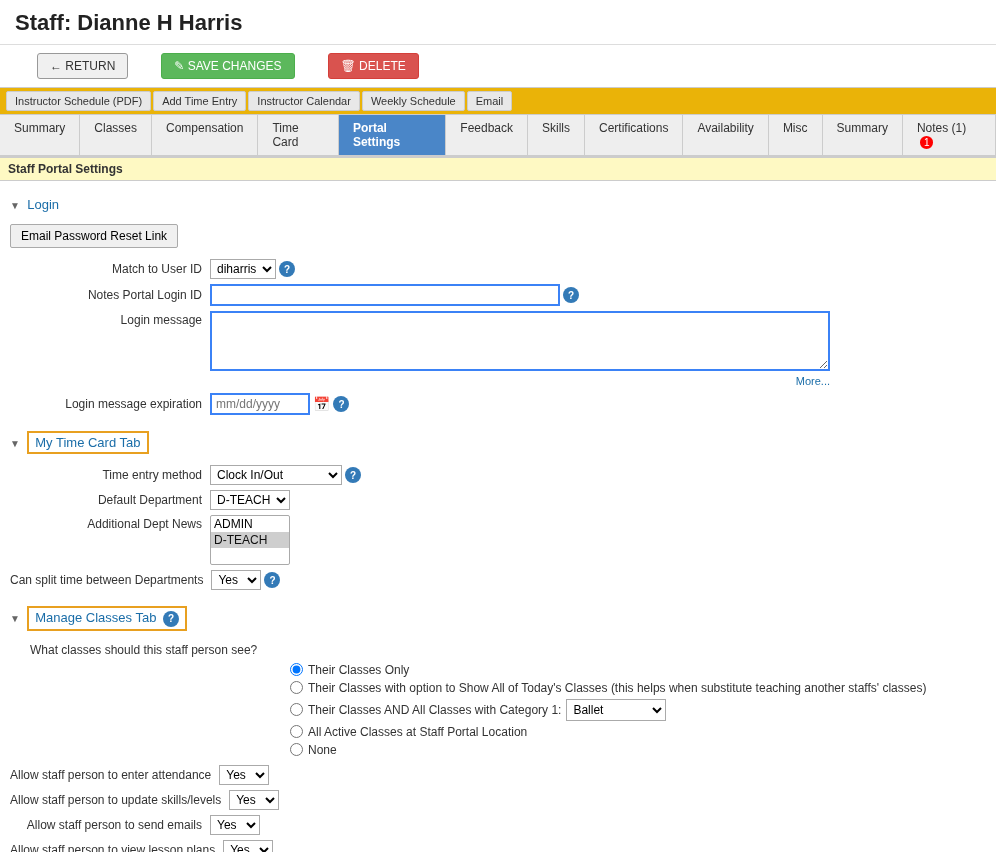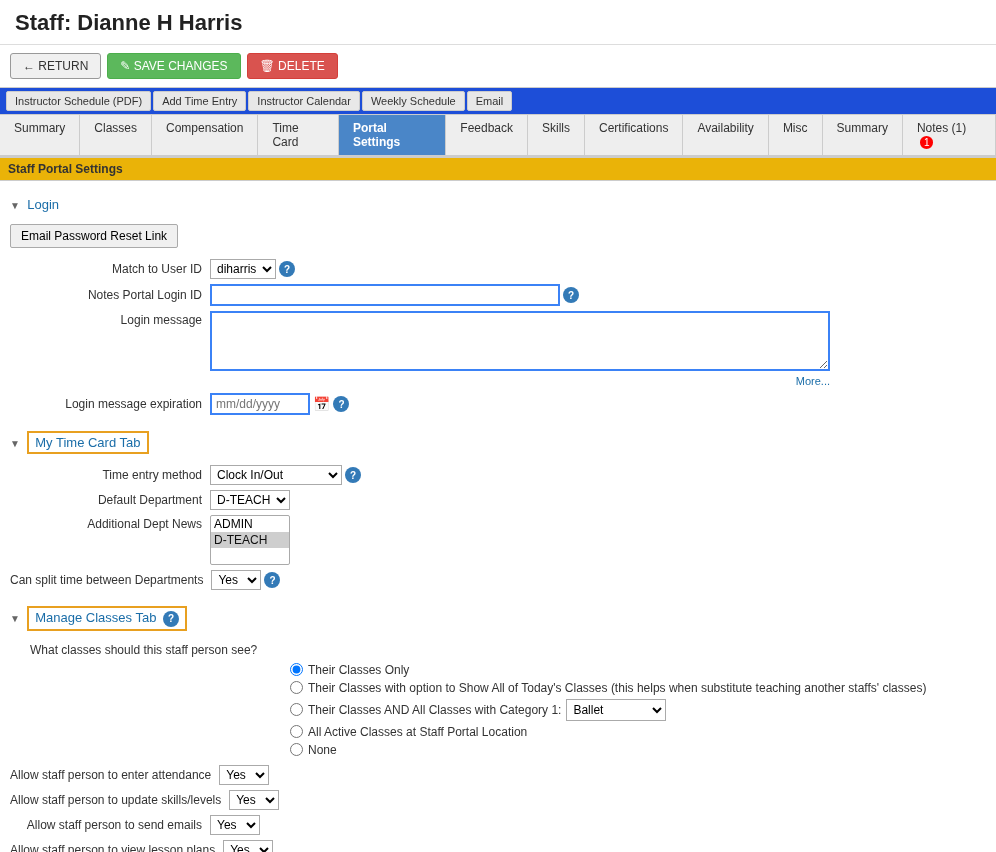--- a/index.html
+++ b/index.html
@@ -3,35 +3,35 @@
   <meta charset="utf-8">
   <style>
     * { box-sizing: border-box; margin: 0; padding: 0; }
     body { font-family: Arial, sans-serif; font-size: 12px; background: #fff; color: #333; width: 996px; }
     
     .page-header { padding: 10px 15px 8px; border-bottom: 1px solid #ddd; }
     .page-title { font-size: 22px; font-weight: bold; color: #222; }
     
     .toolbar { padding: 8px 10px; display: flex; gap: 6px; align-items: center; border-bottom: 1px solid #ccc; }
     
-    .btn { display: inline-flex; align-items: center; gap: 4px; padding: 5px 12px; font-size: 12px; border: 1px solid; border-radius: 3px; cursor: pointer; font-weight: normal; }
+    .btn { display: inline-flex; align-items: center; gap: 4px; padding: 5px 12px; font-size: 12px; border: 1px solid; border-radius: 3px; cursor: pointer; font-weight: normal; margin-left: 27px; }
     .btn-return { background: #f0f0f0; border-color: #999; color: #333; }
     .btn-save { background: #5cb85c; border-color: #4cae4c; color: #fff; }
     .btn-delete { background: #d9534f; border-color: #d43f3a; color: #fff; }
     
-    .toolbar-links { padding: 3px 6px; border-bottom: 1px solid #ccc; background: #1d4ed8; display: flex; gap: 2px; }
+    .toolbar-links { padding: 3px 6px; border-bottom: 1px solid #ccc; background: #eab308; display: flex; gap: 2px; }
     .toolbar-link { padding: 3px 8px; font-size: 11px; background: #e8e8e8; border: 1px solid #ccc; border-radius: 2px; cursor: pointer; color: #333; text-decoration: none; }
     
     .tabs { display: flex; border-bottom: 2px solid #ccc; background: #eee; }
     .tab { padding: 6px 14px; font-size: 12px; cursor: pointer; border-right: 1px solid #ccc; color: #333; }
     .tab.active { background: #4a86c8; color: #fff; font-weight: bold; }
     .tab-notes { background: #eee; }
     .tab-notes .badge { background: red; color: #fff; border-radius: 50%; padding: 1px 4px; font-size: 10px; margin-left: 3px; }
     
-    .section-header { background: #eab308; padding: 4px 8px; font-size: 12px; font-weight: bold; border-bottom: 1px solid #ccc; border-top: 1px solid #ccc; margin-bottom: 2px; }
+    .section-header { background: #fef9c3; padding: 4px 8px; font-size: 12px; font-weight: bold; border-bottom: 1px solid #ccc; border-top: 1px solid #ccc; margin-bottom: 2px; }
     
     .content { padding: 8px 10px; }
     
     .section-title { color: #1a6da8; font-size: 13px; cursor: pointer; display: inline-block; margin: 6px 0 6px; }
     .section-title-boxed { border: 2px solid #e8a020; padding: 2px 6px; color: #1a6da8; font-size: 13px; cursor: pointer; display: inline-block; margin: 6px 0 6px; }
     
     .collapse-arrow { color: #666; margin-right: 4px; font-size: 10px; }
     
     .form-row { display: flex; align-items: center; margin: 5px 0; }
     .form-label { text-align: right; min-width: 200px; padding-right: 8px; color: #333; font-size: 12px; }

